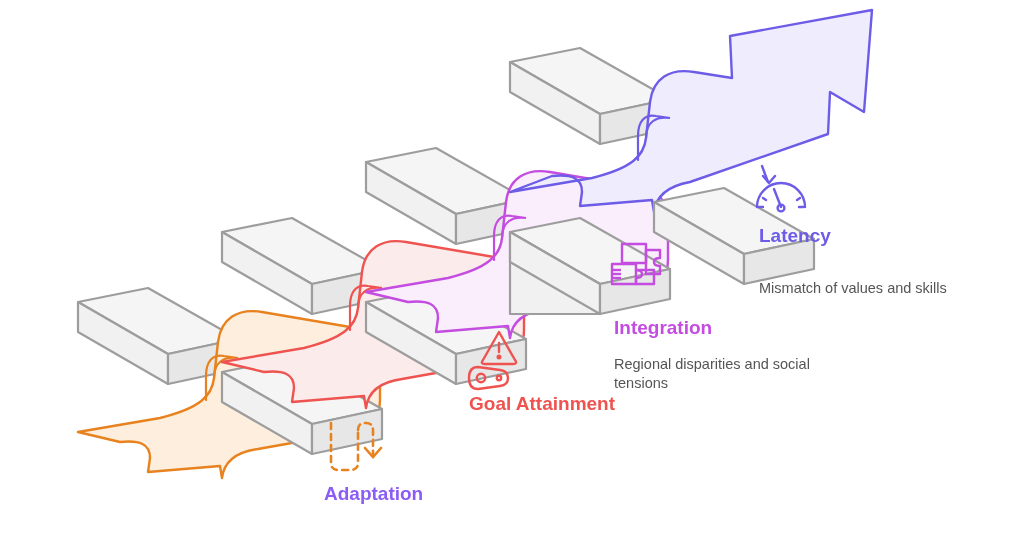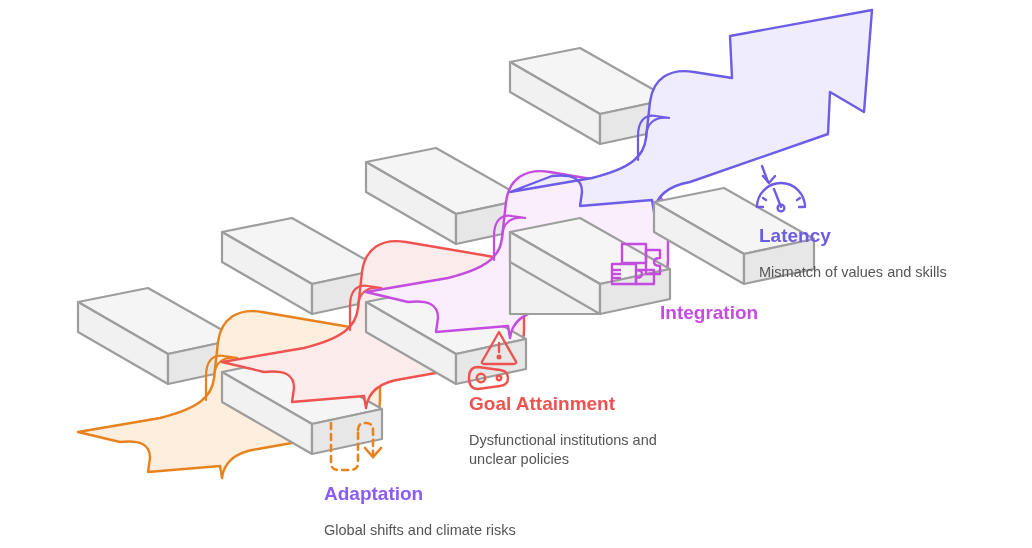--- a/index.html
+++ b/index.html
@@ -226,30 +226,29 @@
       <circle cx="781" cy="208" r="3.4"></circle>
       <line x1="763" y1="198" x2="766" y2="200"></line>
       <line x1="797" y1="200" x2="800" y2="198"></line>
       <line x1="759" y1="207" x2="763" y2="207"></line>
       <line x1="799" y1="207" x2="803" y2="207"></line>
     </g>
   </svg>
 
   <div class="label-group" style="left:324px; top:483px;">
     <p class="label-title" style="color:#8b5cf6;">Adaptation</p>
-    <p class="label-desc" style="margin-top:16px; width:300px;">Global shifts and climate risks</p>
   </div>
 
   <div class="label-group" style="left:469px; top:393px;">
     <p class="label-title" style="color:#ef5350;">Goal Attainment</p>
-    <p class="label-desc" style="margin-top:16px; width:215px;">Dysfunctional institutions and unclear policies</p>
-  </div>
-
-  <div class="label-group" style="left:614px; top:302px;margin-left:46px;">
+  </div>
+
+  <div class="label-group" style="left:614px; top:317px;">
     <p class="label-title" style="color:#c44ce0;">Integration</p>
+    <p class="label-desc" style="margin-top:16px; width:212px;">Regional disparities and social tensions</p>
   </div>
 
   <div class="label-group" style="left:759px; top:225px;">
     <p class="label-title" style="color:#6c5ce7;">Latency</p>
-    <p class="label-desc" style="margin-top:16px; width:260px;">Mismatch of values and skills</p>
+    <p class="label-desc" style="margin-top:32px; width:260px;">Mismatch of values and skills</p>
   </div>
 
 </div>
 
 </body></html>

